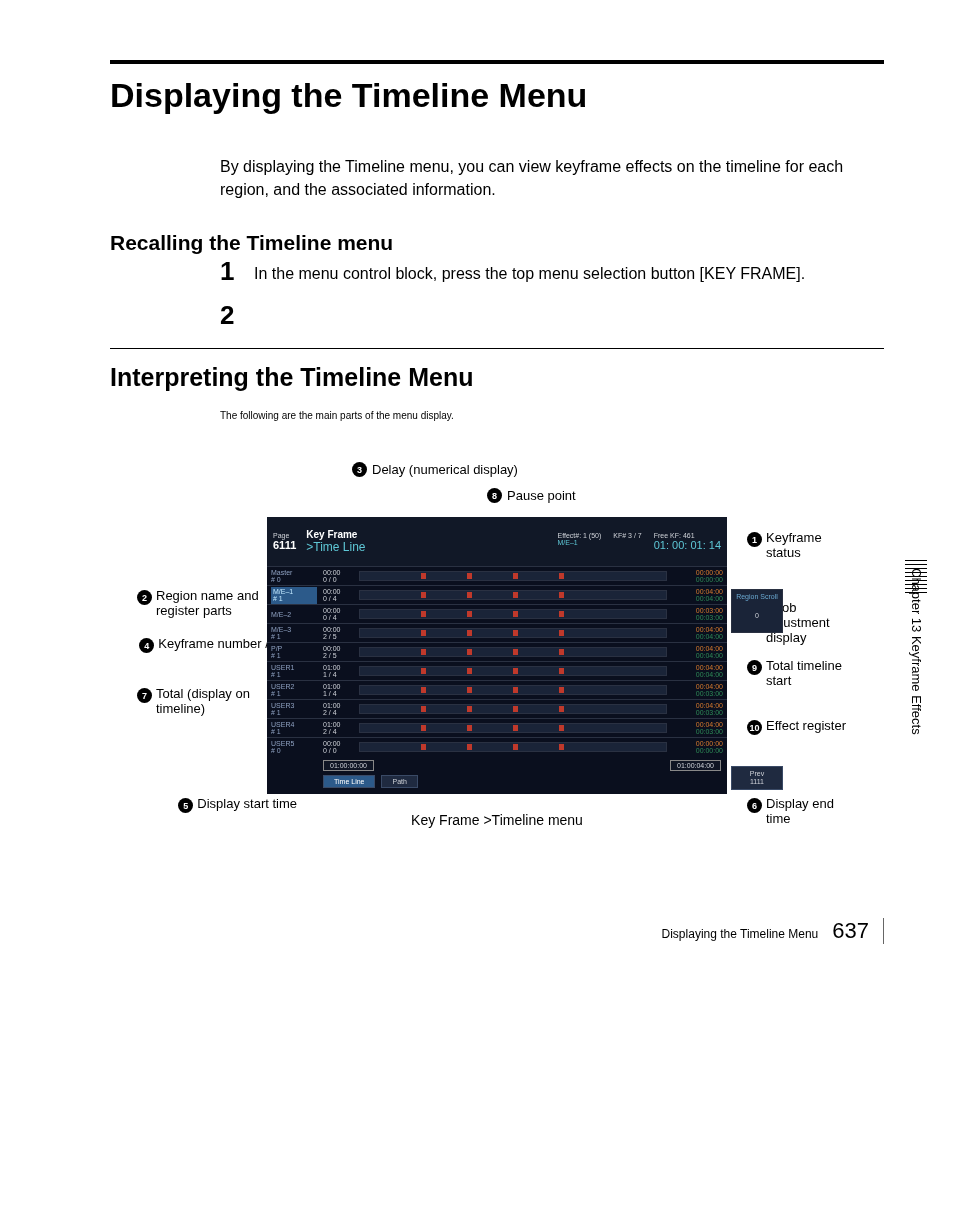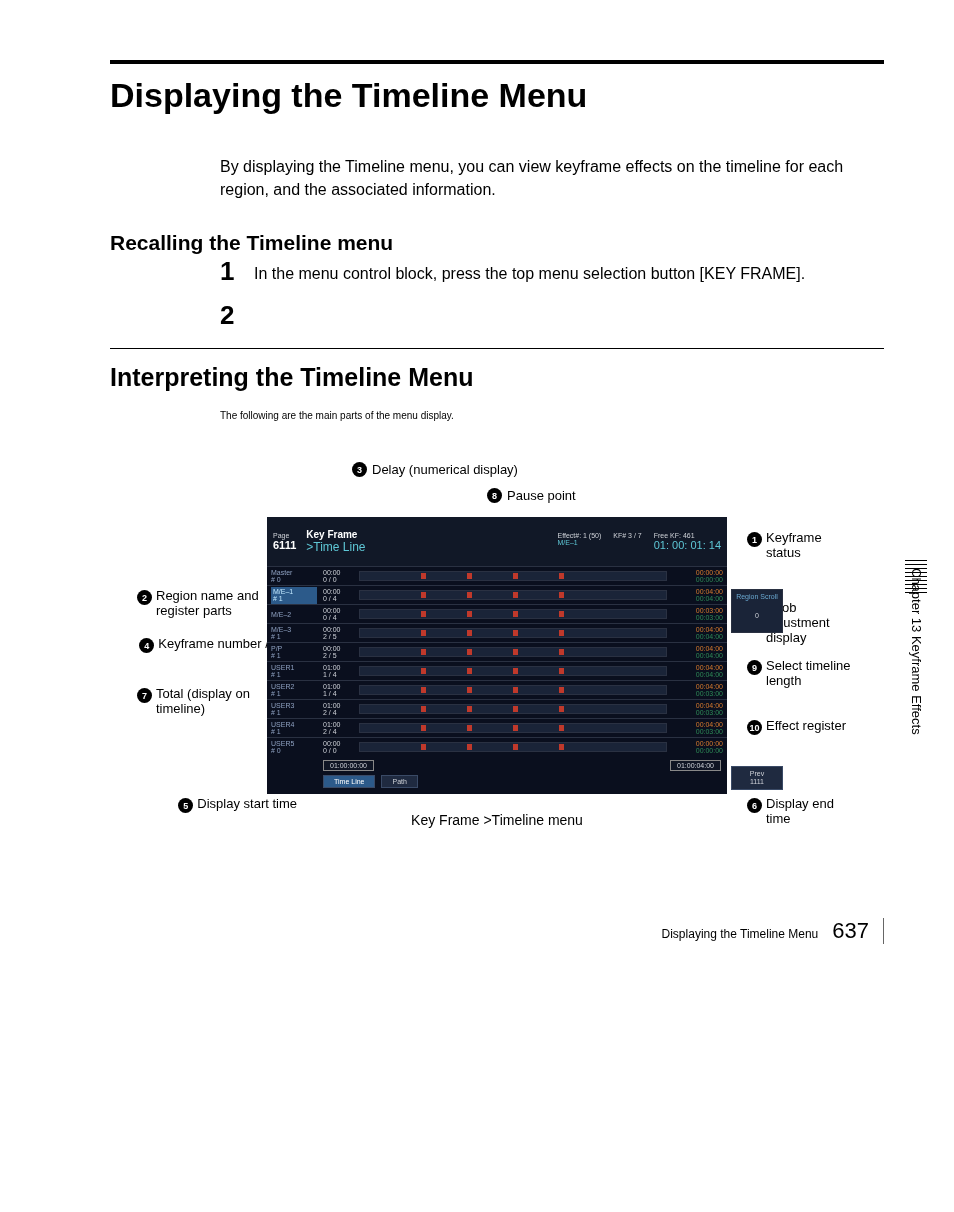--- a/index.html
+++ b/index.html
@@ -298,21 +298,21 @@
     <div class="callout right" style="top:70px;">
       <span class="circle">1</span>
       <span>Keyframe status</span>
     </div>
     <div class="callout right" style="top:140px;">
       <span class="circle">11</span>
       <span>Knob adjustment display</span>
     </div>
     <div class="callout right" style="top:198px;">
       <span class="circle">9</span>
-      <span>Select timeline length</span>
+      <span>Total timeline start</span>
     </div>
     <div class="callout right" style="top:258px;">
       <span class="circle">10</span>
       <span>Effect register</span>
     </div>
     <div class="callout right" style="top:336px;">
       <span class="circle">6</span>
       <span>Display end time</span>
     </div>
 

